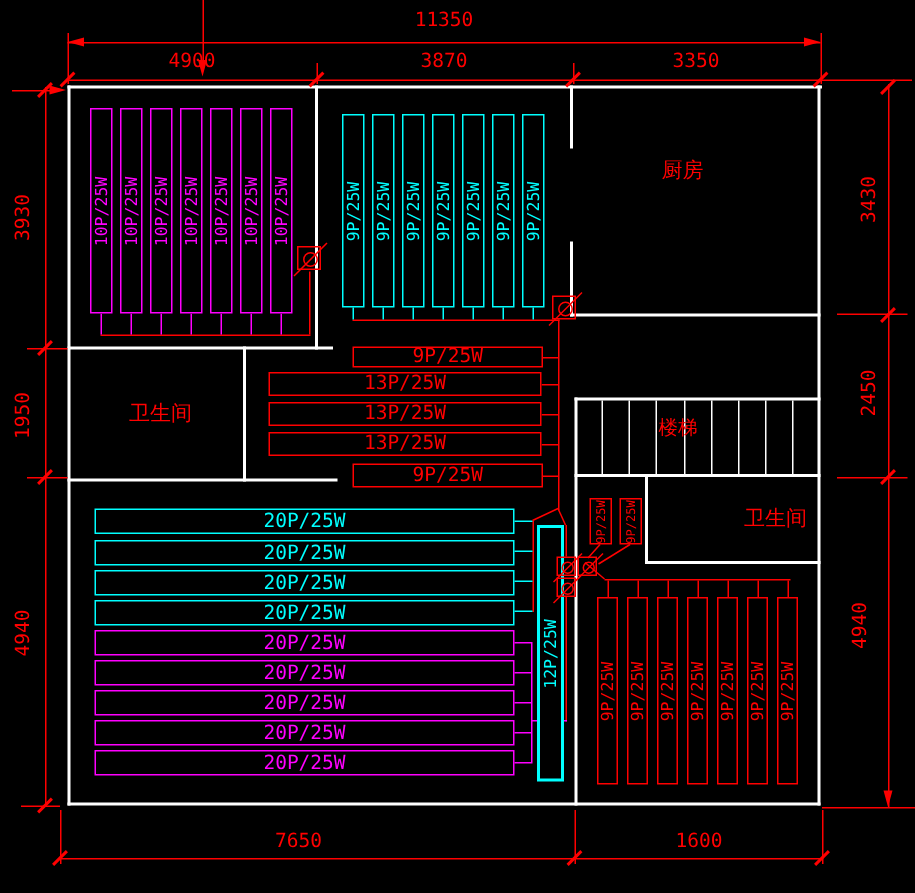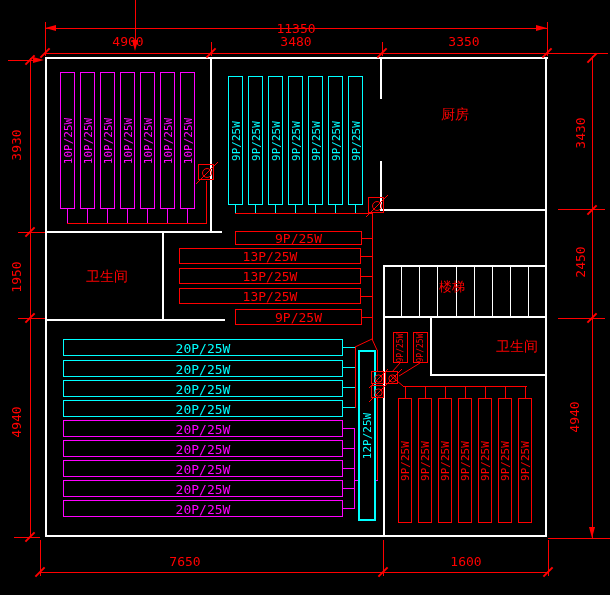--- a/index.html
+++ b/index.html
@@ -283,30 +283,30 @@
       <div class="tick" style="left: 40px; top: 572px;"></div>
       <div class="tick" style="left: 383px; top: 572px;"></div>
       <div class="tick" style="left: 548px; top: 572px;"></div>
       <div class="ar left" style="left: 45px; top: 25px;"></div>
       <div class="ar right" style="left: 536px; top: 25px;"></div>
       <div class="ar right" style="left: 33px; top: 57px;"></div>
       <div class="ar down" style="left: 132px; top: 40px;"></div>
       <div class="ar down" style="left: 589px; top: 527px;"></div>
     </div>
 
-  <div class="dimtext" style="left:296px;top:28px">11350</div>
+  <div class="dimtext" style="left:296px;top:14px">11350</div>
   <div class="dimtext" style="left:128px;top:41px">4900</div>
-  <div class="dimtext" style="left:296px;top:41px">3480</div>
+  <div class="dimtext" style="left:296px;top:41px">3870</div>
   <div class="dimtext" style="left:464px;top:41px">3350</div>
   <div class="dimtext vdim" style="left:16px;top:145px">3930</div>
   <div class="dimtext vdim" style="left:16px;top:277px">1950</div>
   <div class="dimtext vdim" style="left:16px;top:422px">4940</div>
   <div class="dimtext vdim" style="left:580px;top:133px">3430</div>
   <div class="dimtext vdim" style="left:580px;top:262px">2450</div>
   <div class="dimtext vdim" style="left:574px;top:417px">4940</div>
-  <div class="dimtext" style="left:185px;top:561px">7650</div>
+  <div class="dimtext" style="left:199px;top:561px">7650</div>
   <div class="dimtext" style="left:466px;top:561px">1600</div>
 
   <div class="room" style="left:455px;top:114px">厨房</div>
   <div class="room" style="left:107px;top:276px">卫生间</div>
   <div class="room" style="left:452px;top:286px;font-size:13px">楼梯</div>
   <div class="room" style="left:517px;top:346px">卫生间</div>
 </div>
 
 </body></html>

